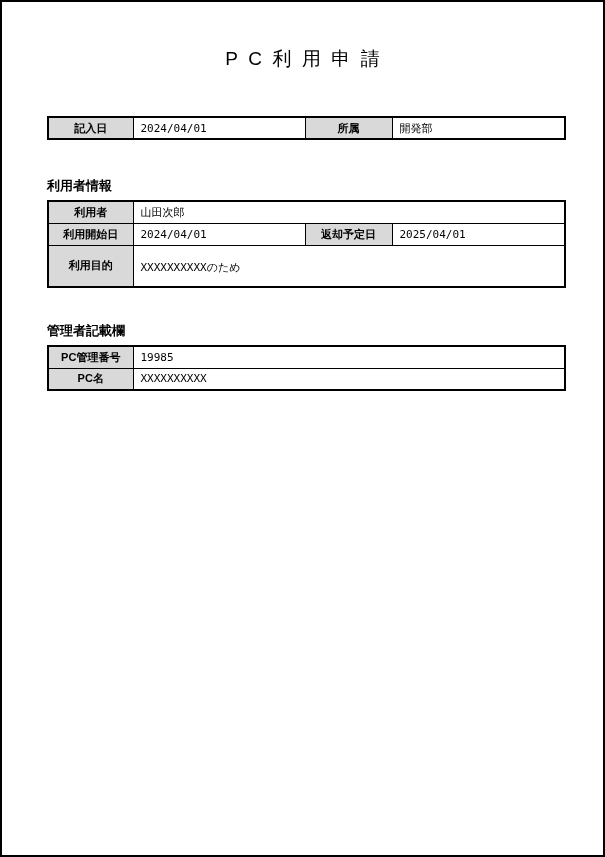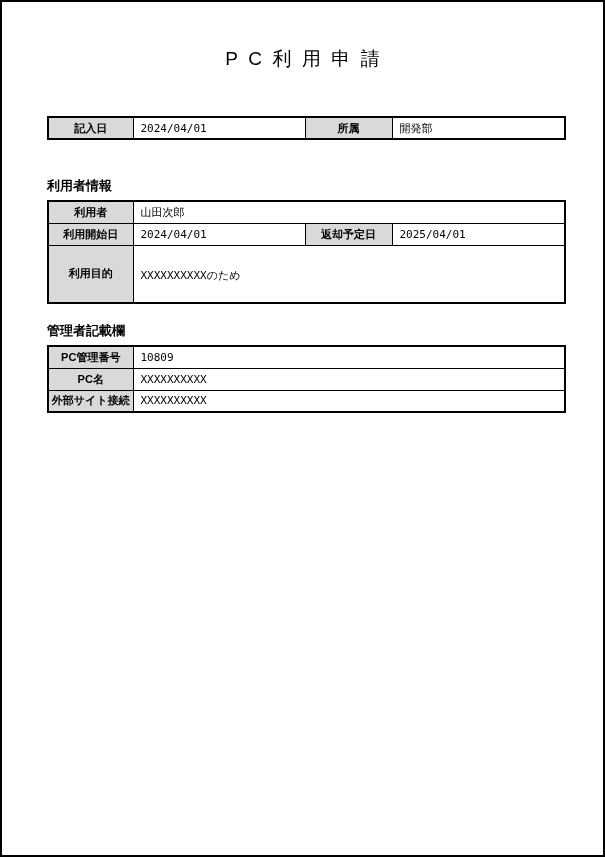--- a/index.html
+++ b/index.html
@@ -64,21 +64,21 @@
     font-weight: bold;
     text-align: center;
     padding: 0 1px;
   }
   td.val {
     font-family: "DejaVu Sans Mono", "Liberation Mono", monospace;
     font-weight: normal;
     text-align: left;
     padding: 0 20px 0 7px;
   }
-  tr.row-purpose td { height: 58px; }
+  tr.row-purpose td { height: 42px; }
   td.val-top {
     vertical-align: top;
     padding-top: 4px;
   }
   col.c-lbl1 { width: 85px; }
   col.c-val1 { width: 172px; }
   col.c-lbl2 { width: 87px; }
   col.c-val2 { width: 173px; }
 </style>
 </head>
@@ -137,26 +137,22 @@
   <table class="form table-admin">
     <colgroup>
         <col class="c-lbl1">
         <col class="c-val1">
         <col class="c-lbl2">
         <col class="c-val2">
       </colgroup>
     <tbody>
       <tr>
         <td class="lbl">PC管理番号</td>
-        <td class="val" colspan="3">10809</td>
+        <td class="val" colspan="3">19985</td>
       </tr>
       <tr>
         <td class="lbl">PC名</td>
-        <td class="val" colspan="3">XXXXXXXXXX</td>
-      </tr>
-      <tr>
-        <td class="lbl">外部サイト接続</td>
         <td class="val" colspan="3">XXXXXXXXXX</td>
       </tr>
     </tbody>
   </table>
 
 </div>
 
 </body></html>

